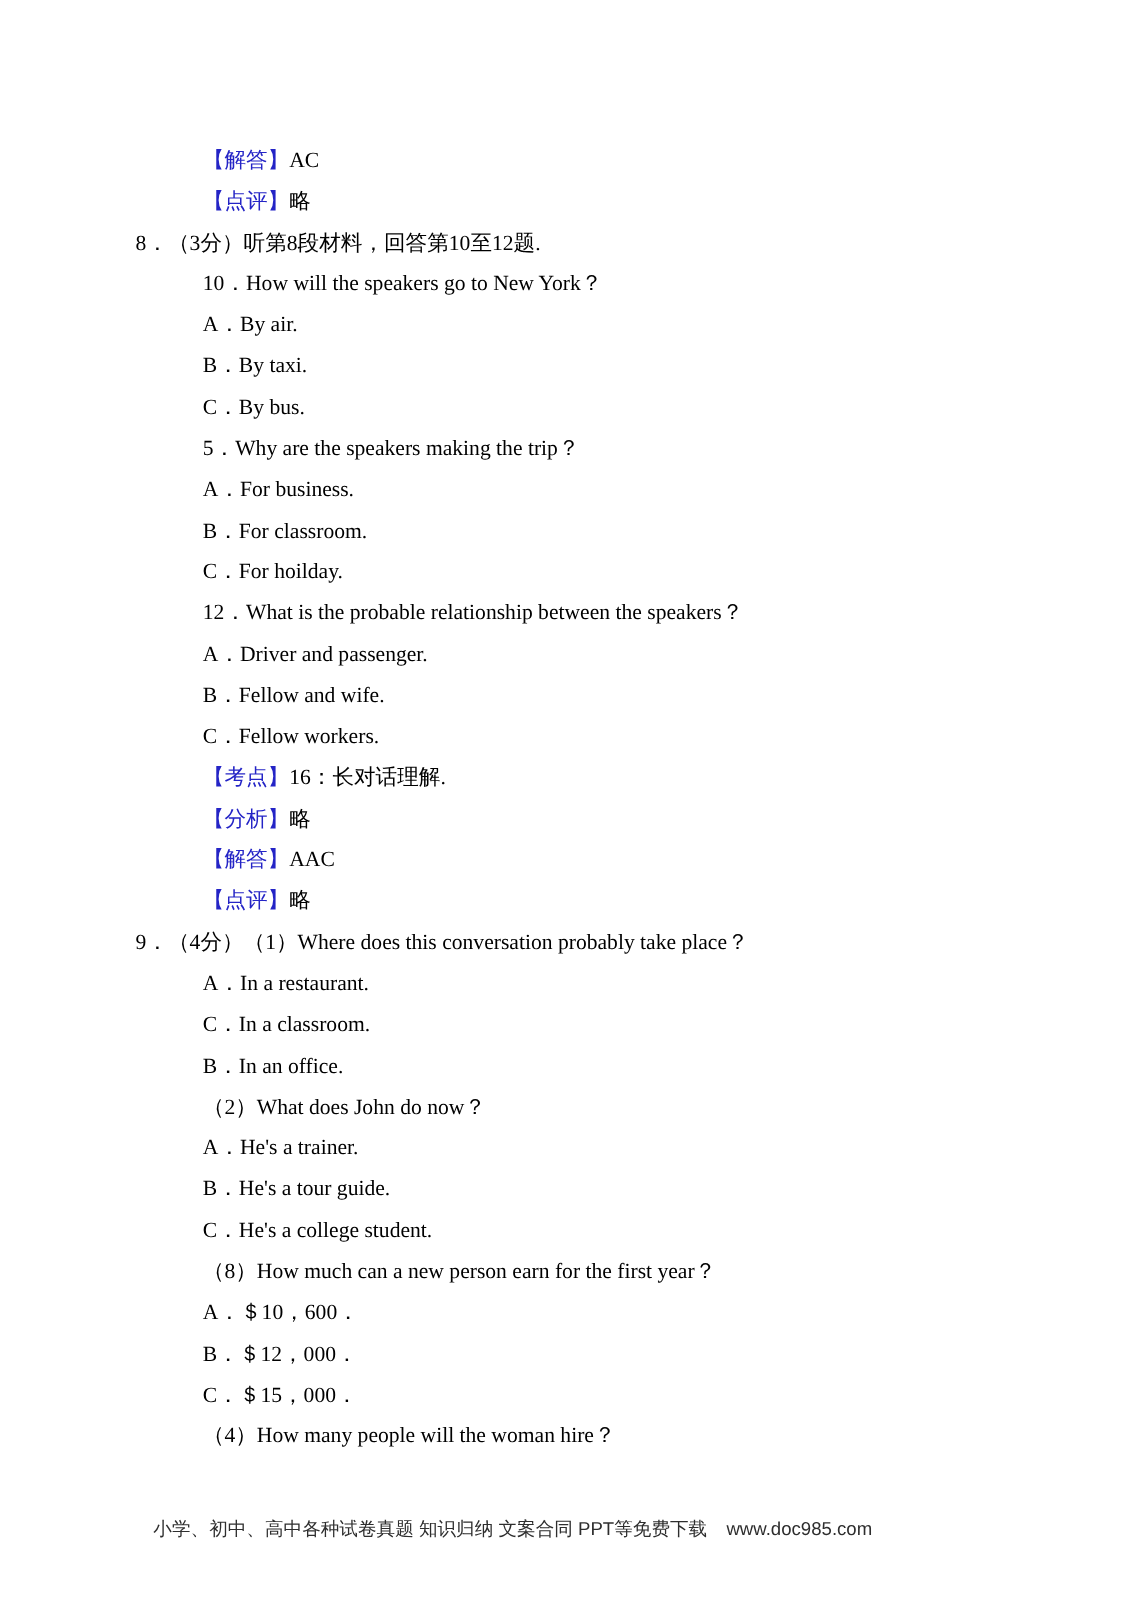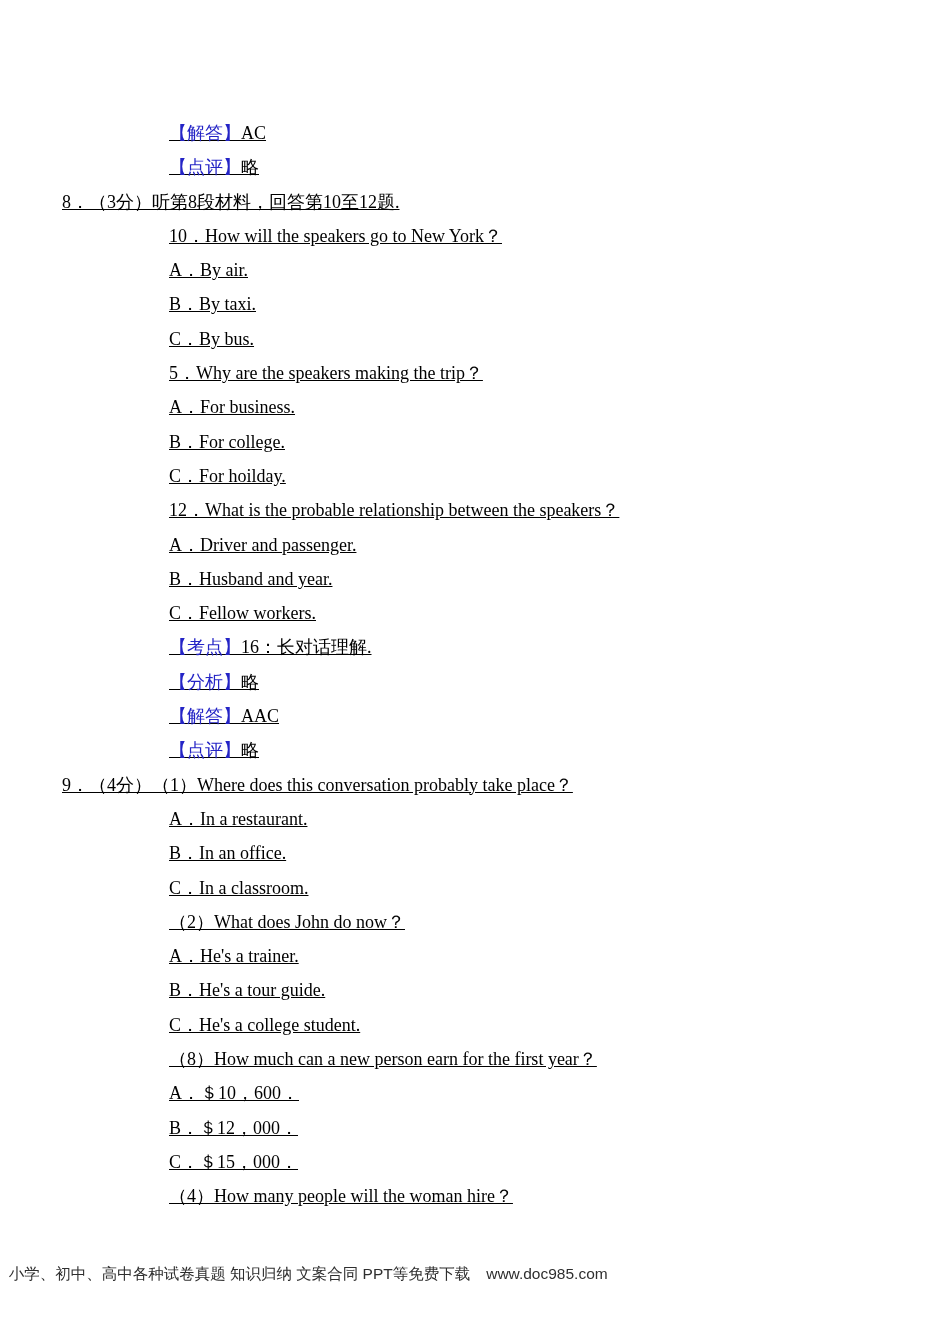--- a/index.html
+++ b/index.html
@@ -13,75 +13,74 @@
     position: relative;
     overflow: hidden;
     font-family: "Liberation Serif", "DejaVu Serif", serif;
     color: #000000;
   }
   #doc {
     position: absolute;
     top: 116px;
     left: 0;
     width: 950px;
-    text-decoration: underline;
   }
   .line {
     margin: 0;
     font-size: 18px;
     line-height: 34.3px;
     white-space: pre-wrap;
     color: #000000;
   }
-  .line.question { padding-left: 62px; }
+  .line.question { padding-left: 113px; }
   .line.sub,
   .line.option,
   .line.annotation { padding-left: 169px; }
   .annotation .ann-label { color: #2424c6; }
   .annotation .ann-value { color: #000000; }
   #footer {
     position: absolute;
     top: 1246px;
     left: 0;
     width: 846px;
-    text-align: left;
+    text-align: center;
     font-family: "Liberation Sans", "DejaVu Sans", sans-serif;
     font-size: 15.5px;
     color: #2e2e2e;
     white-space: pre;
   }
   #footer .footer-url { margin-left: 16px; }
 </style>
 </head>
 <body>
 
 <div id="doc">
     <p class="line annotation"><span class="ann-label">【解答】</span><span class="ann-value">AC</span></p>
     <p class="line annotation"><span class="ann-label">【点评】</span><span class="ann-value">略</span></p>
     <p class="line question">8．（3分）听第8段材料，回答第10至12题.</p>
     <p class="line sub">10．How will the speakers go to New York？</p>
     <p class="line option">A．By air.</p>
     <p class="line option">B．By taxi.</p>
     <p class="line option">C．By bus.</p>
     <p class="line sub">5．Why are the speakers making the trip？</p>
     <p class="line option">A．For business.</p>
-    <p class="line option">B．For college.</p>
+    <p class="line option">B．For classroom.</p>
     <p class="line option">C．For hoilday.</p>
     <p class="line sub">12．What is the probable relationship between the speakers？</p>
     <p class="line option">A．Driver and passenger.</p>
-    <p class="line option">B．Husband and year.</p>
+    <p class="line option">B．Fellow and wife.</p>
     <p class="line option">C．Fellow workers.</p>
     <p class="line annotation"><span class="ann-label">【考点】</span><span class="ann-value">16：长对话理解.</span></p>
     <p class="line annotation"><span class="ann-label">【分析】</span><span class="ann-value">略</span></p>
     <p class="line annotation"><span class="ann-label">【解答】</span><span class="ann-value">AAC</span></p>
     <p class="line annotation"><span class="ann-label">【点评】</span><span class="ann-value">略</span></p>
     <p class="line question">9．（4分）（1）Where does this conversation probably take place？</p>
     <p class="line option">A．In a restaurant.</p>
+    <p class="line option">C．In a classroom.</p>
     <p class="line option">B．In an office.</p>
-    <p class="line option">C．In a classroom.</p>
     <p class="line sub">（2）What does John do now？</p>
     <p class="line option">A．He's a trainer.</p>
     <p class="line option">B．He's a tour guide.</p>
     <p class="line option">C．He's a college student.</p>
     <p class="line sub">（8）How much can a new person earn for the first year？</p>
     <p class="line option">A．＄10，600．</p>
     <p class="line option">B．＄12，000．</p>
     <p class="line option">C．＄15，000．</p>
     <p class="line sub">（4）How many people will the woman hire？</p>
   </div>

